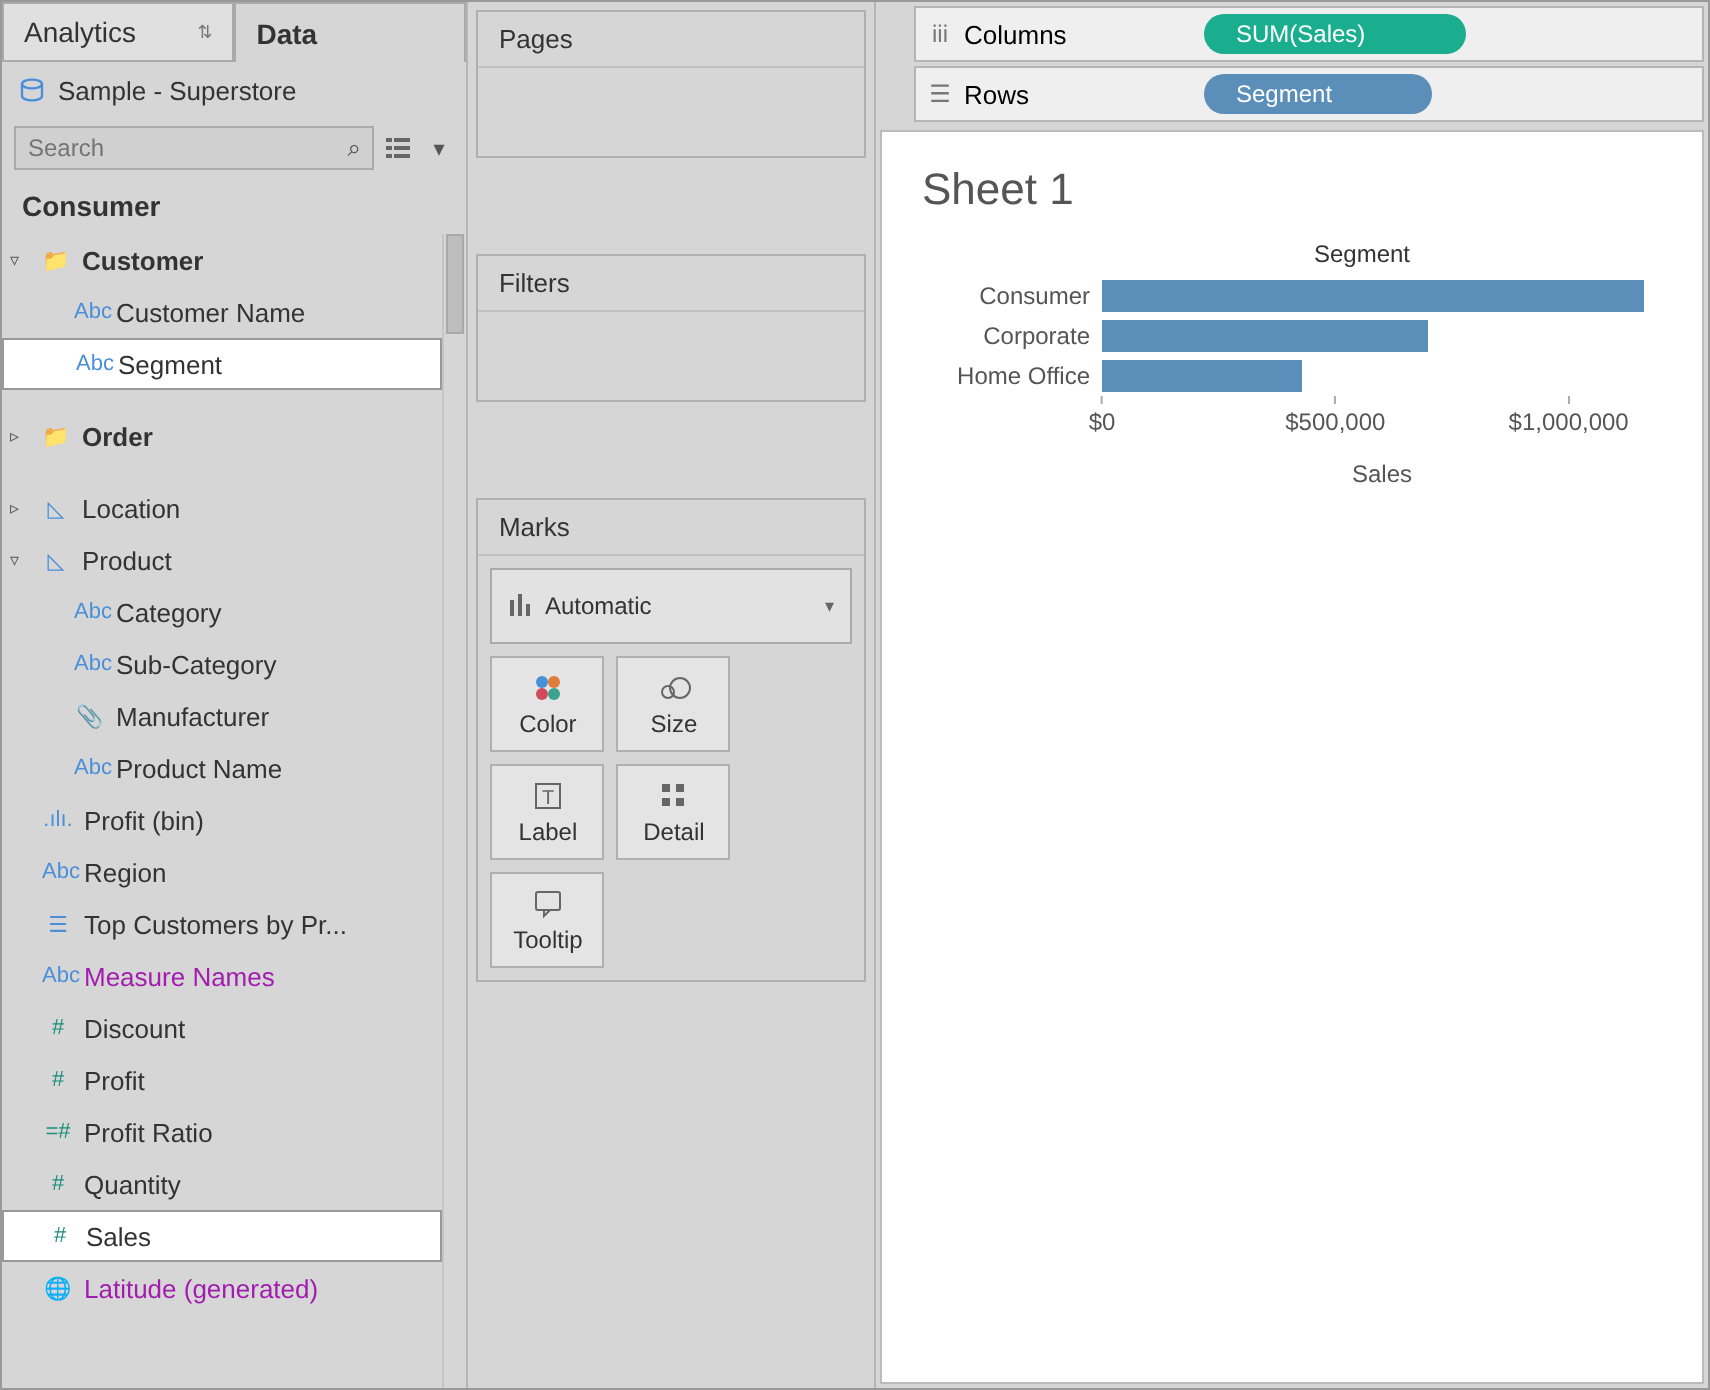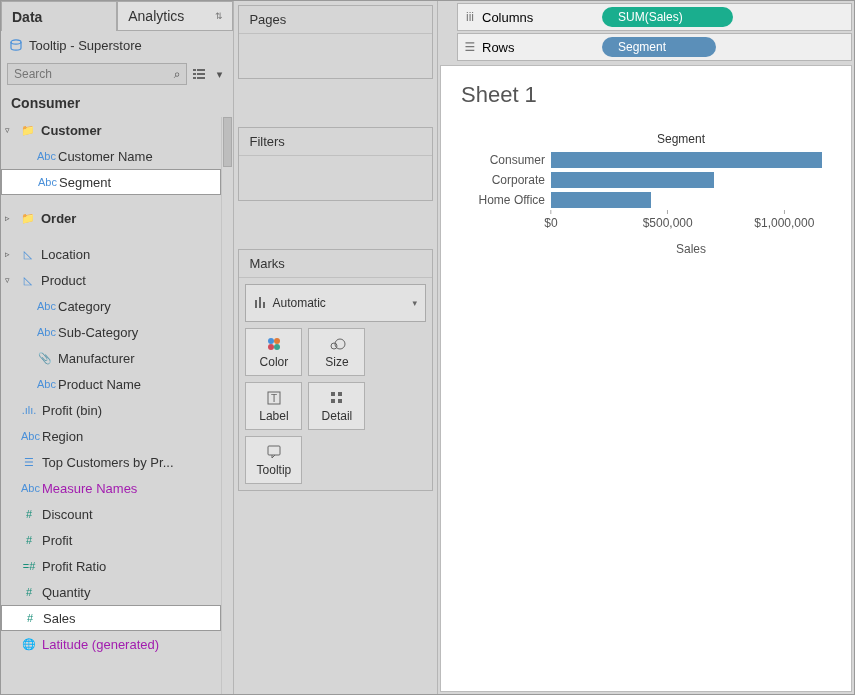--- a/index.html
+++ b/index.html
@@ -48,55 +48,55 @@
   .marks-btn svg, .marks-btn .mi { height:16px;}
   
   .rightcol { flex:1; display:flex; flex-direction:column; background:#d6d6d6; }
   .shelf { height:28px; display:flex; align-items:center; border:1px solid #b5b5b5; background:#efefef; margin:2px 2px 0 19px;}
   .shelf-icon { width:24px; text-align:center; color:#777; font-size:12px;}
   .shelf-label { width:120px; font-size:13px; color:#000000;}
   .pill { height:20px; border-radius:10px; padding:0 50px 0 16px; display:flex; align-items:center; color:#fff; font-size:12px; }
   .pill.green { background:#1aae8e;}
   .pill.blue { background:#5b8fb9;}
   .view { flex:1; background:#fff; margin:4px 2px 2px 2px; border:1px solid #bbb; padding:16px 20px; position:relative;}
-  .sheet-title { font-size:22px; color:#555; margin-bottom:24px;}
+  .sheet-title { font-size:22px; color:#555; margin-bottom:12px;}
   .chart { }
   .chart-title { text-align:center; font-size:12px; margin-bottom:4px; margin-left:80px; width:280px;}
   .bar-row { display:flex; align-items:center; height:20px;}
   .bar-label { width:90px; text-align:right; padding-right:6px; font-size:12px; color:#555;}
   .bar-track { position:relative; height:16px; width:280px;}
   .bar-fill { position:absolute; left:0; top:0; bottom:0; background:#5b8fb9;}
   .axis { display:flex; margin-left:90px; width:280px; position:relative; height:28px;}
   .tick { position:absolute; top:0; font-size:12px; color:#555; transform:translateX(-50%);}
   .tick .tm { display:block; width:1px; height:4px; background:#aaa; margin:0 auto 2px;}
   .axis-title { text-align:center; margin-left:90px; width:280px; font-size:12px; color:#555; margin-top:4px;}
 </style>
 </head>
 <body>
 
 <div class="app">
 
   <div class="sidebar">
     <div class="tabs">
-      <div class="tab active">
-          <span>Data</span>
-        </div>
       <div class="tab">
           <span>Analytics</span>
           <span class="arrows">⇅</span>
+        </div>
+      <div class="tab active">
+          <span>Data</span>
         </div>
     </div>
     <div class="datasource">
       <span class="ds-icon">
         <svg width="14" height="14" viewBox="0 0 14 14">
             <ellipse cx="7" cy="4" rx="5" ry="2.2" fill="none" stroke="#4a90d9" stroke-width="1.2"></ellipse>
             <path d="M2 4v6c0 1.2 2.2 2.2 5 2.2s5-1 5-2.2V4" fill="none" stroke="#4a90d9" stroke-width="1.2"></path>
           </svg>
       </span>
-      <span>Tooltip - Superstore</span>
+      <span>Sample - Superstore</span>
     </div>
     <div class="searchrow">
       <div class="searchbox">
         <input placeholder="Search" style="">
         <span class="mag">⌕</span>
       </div>
       <span class="view-btn">
         <svg width="12" height="12" viewBox="0 0 12 12">
             <rect x="0" y="1" width="3" height="2" fill="#666"></rect>
             <rect x="4" y="1" width="8" height="2" fill="#666"></rect>

